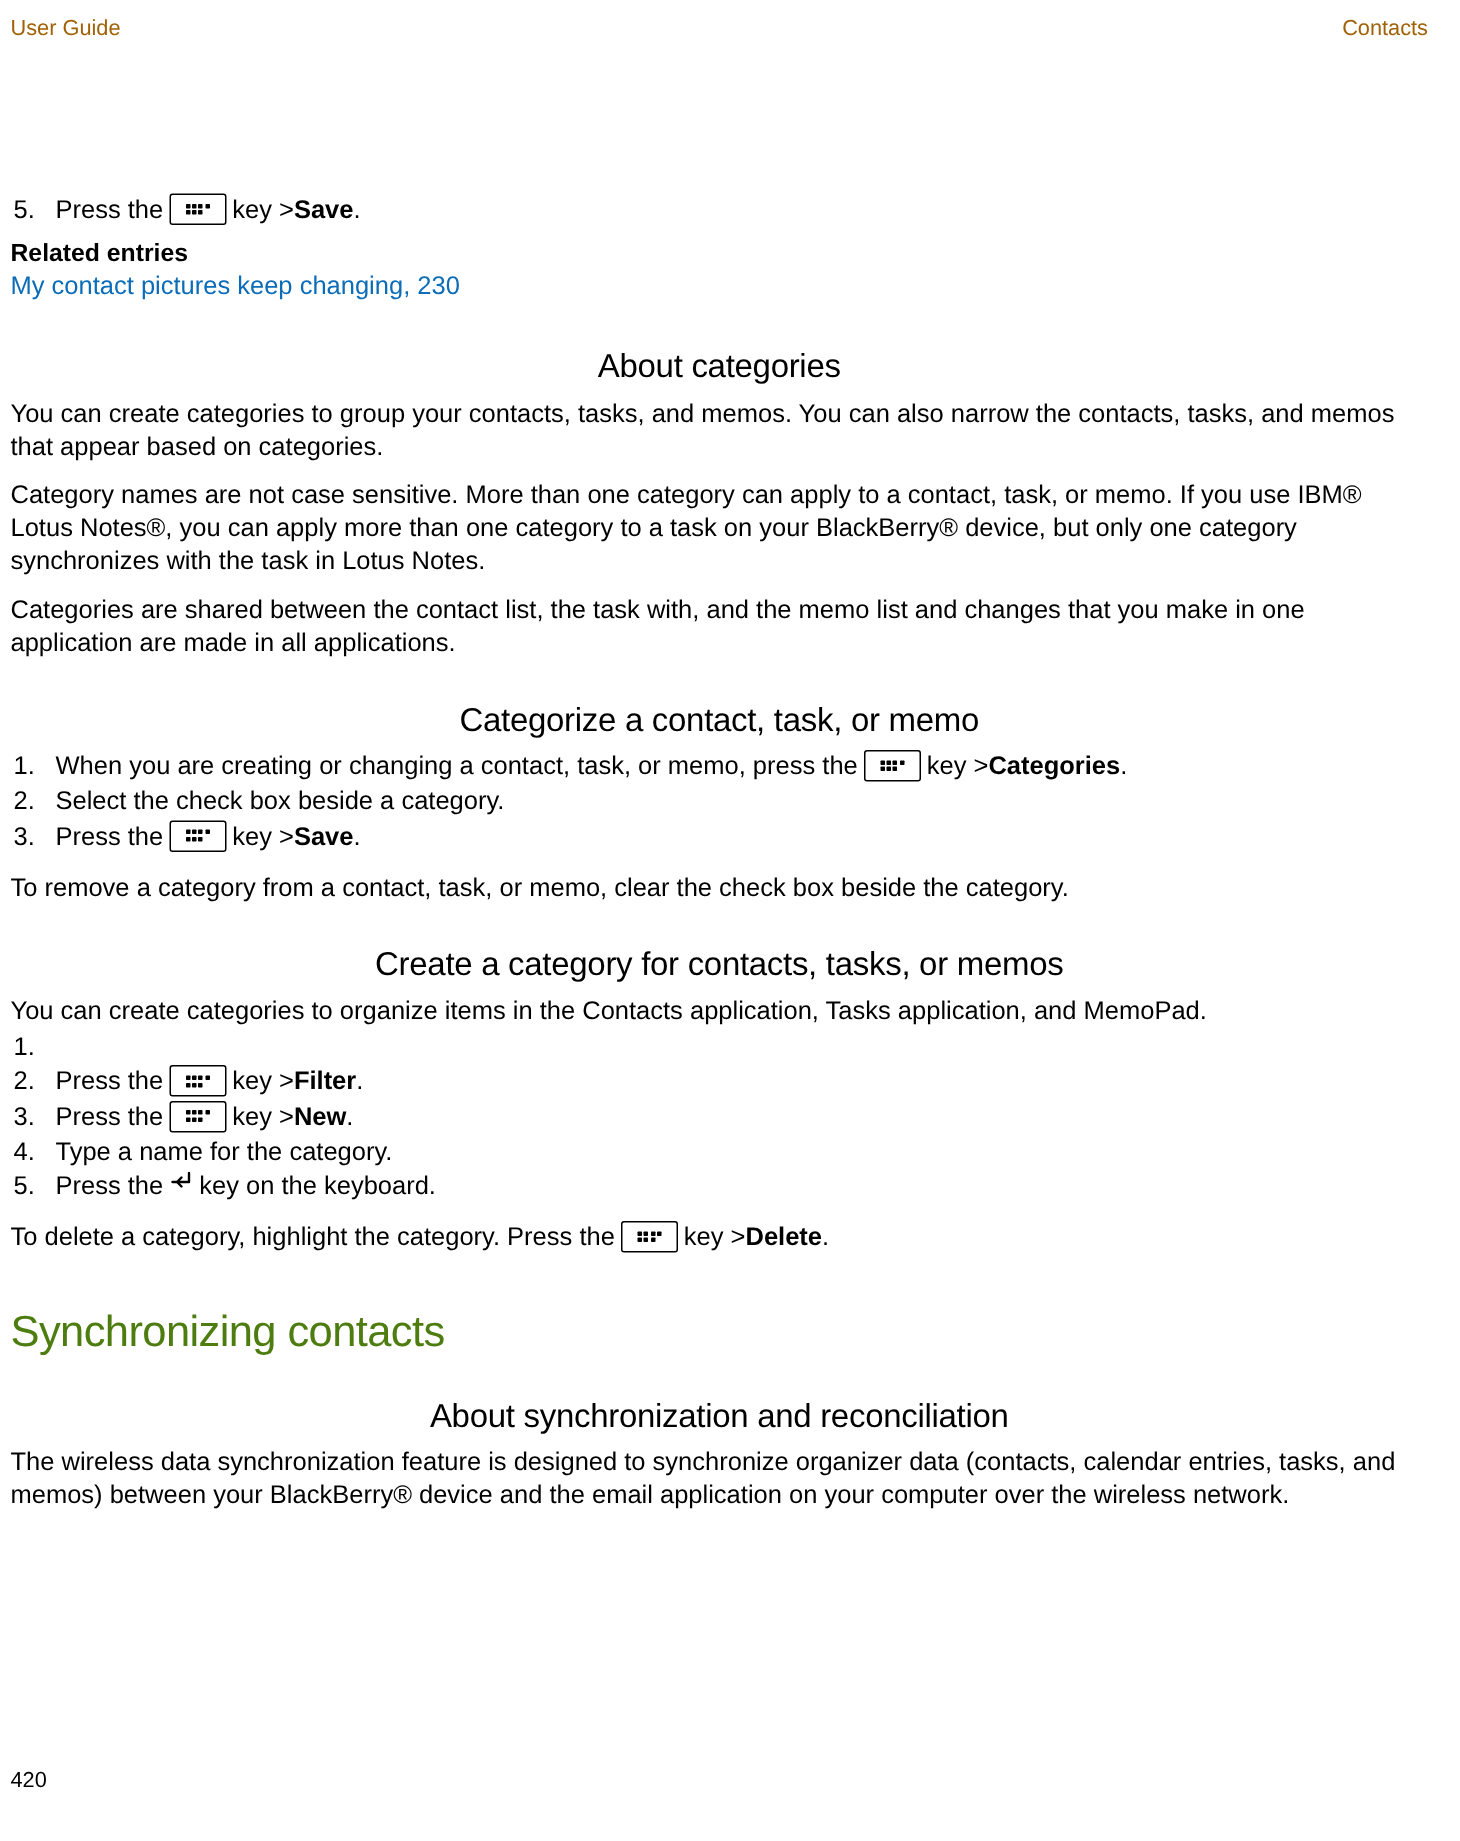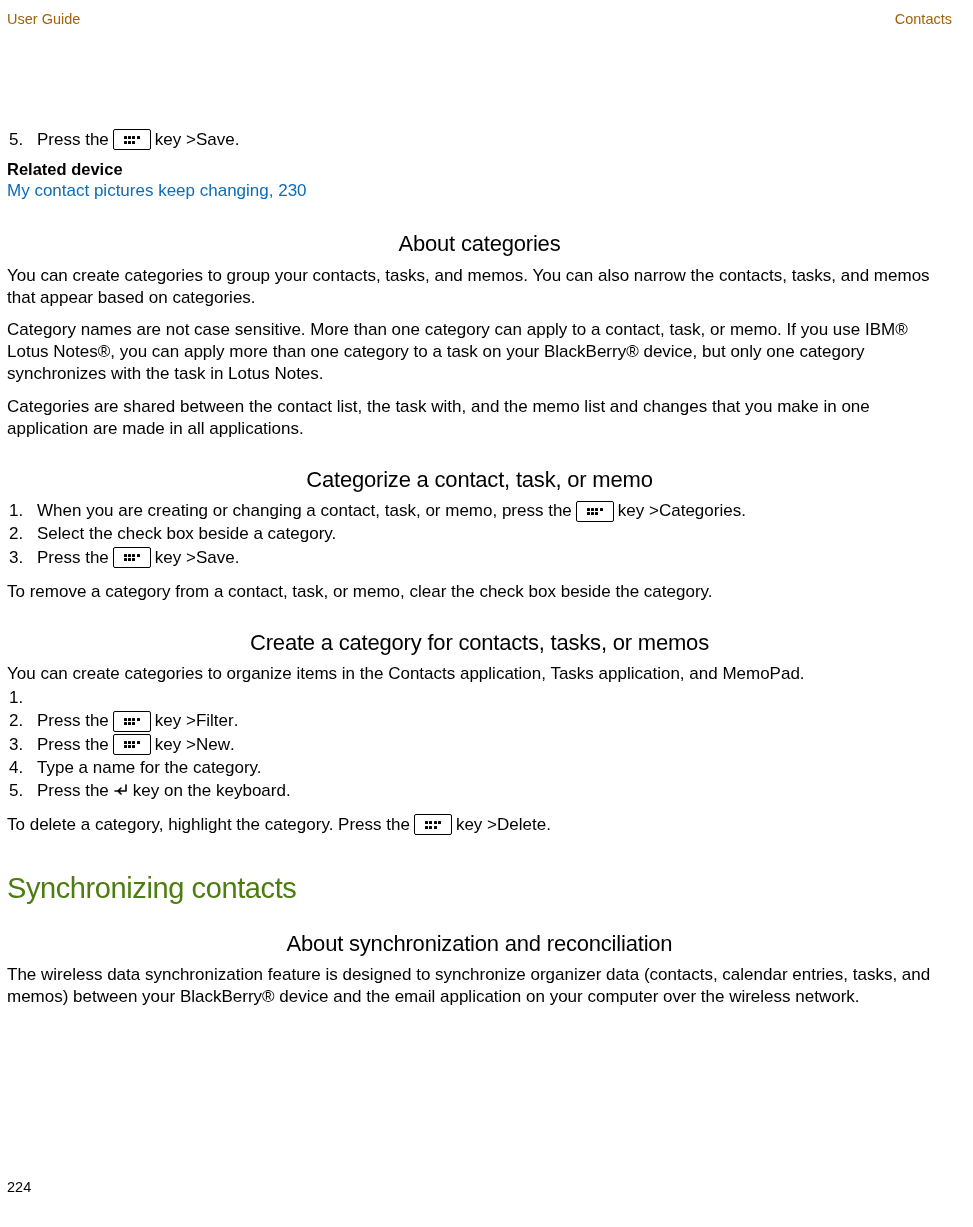--- a/index.html
+++ b/index.html
@@ -57,21 +57,21 @@
     }
     .enter-key {
       display: inline-flex;
       align-items: center;
       justify-content: center;
       width: 18px;
       height: 16px;
       margin: 0 3px;
       vertical-align: middle;
     }
-    .bold { font-weight: normal; }
+    .bold { font-weight: bold; }
     .related-heading {
       font-weight: bold;
       margin-top: 8px;
       font-size: 16.5px;
     }
     .link {
       color: #0b6cb8;
       margin-top: 0px;
       margin-bottom: 28px;
       font-size: 17px;
@@ -107,21 +107,20 @@
       align-items: flex-start;
       margin-left: 2px;
       margin-bottom: 1px;
     }
     .ol-num {
       width: 28px;
       flex-shrink: 0;
     }
     .inline-key-line {
       display: flex;
-      align-items: center;
       flex-wrap: wrap;
     }
   </style>
 </head>
 <body>
 
 <div class="header">
   <span>User Guide</span>
   <span>Contacts</span>
 </div>
@@ -140,21 +139,21 @@
           <span></span>
           <span></span>
         </span>
     </span>
     <span> key &gt; </span>
     <span class="bold">Save</span>
     <span>.</span>
   </span>
 </div>
 
-<div class="related-heading">Related device</div>
+<div class="related-heading">Related entries</div>
 <div class="link">My contact pictures keep changing, 230</div>
 
 <h2>About categories</h2>
 <p class="body">You can create categories to group your contacts, tasks, and memos. You can also narrow the contacts, tasks, and memos that appear based on categories.</p>
 <p class="body">Category names are not case sensitive. More than one category can apply to a contact, task, or memo. If you use IBM® Lotus Notes®, you can apply more than one category to a task on your BlackBerry® device, but only one category synchronizes with the task in Lotus Notes.</p>
 <p class="body">Categories are shared between the contact list, the task with, and the memo list and changes that you make in one application are made in all applications.</p>
 
 <h2>Categorize a contact, task, or memo</h2>
 
 <div class="ol-item">
@@ -282,13 +281,13 @@
   </span>
   <span> key &gt; </span>
   <span class="bold">Delete</span>
   <span>.</span>
 </p>
 
 <h1>Synchronizing contacts</h1>
 <h2 style="margin-top:22px">About synchronization and reconciliation</h2>
 <p class="body">The wireless data synchronization feature is designed to synchronize organizer data (contacts, calendar entries, tasks, and memos) between your BlackBerry® device and the email application on your computer over the wireless network.</p>
 
-<div class="footer-page">224</div>
+<div class="footer-page">420</div>
 
 </body></html>

